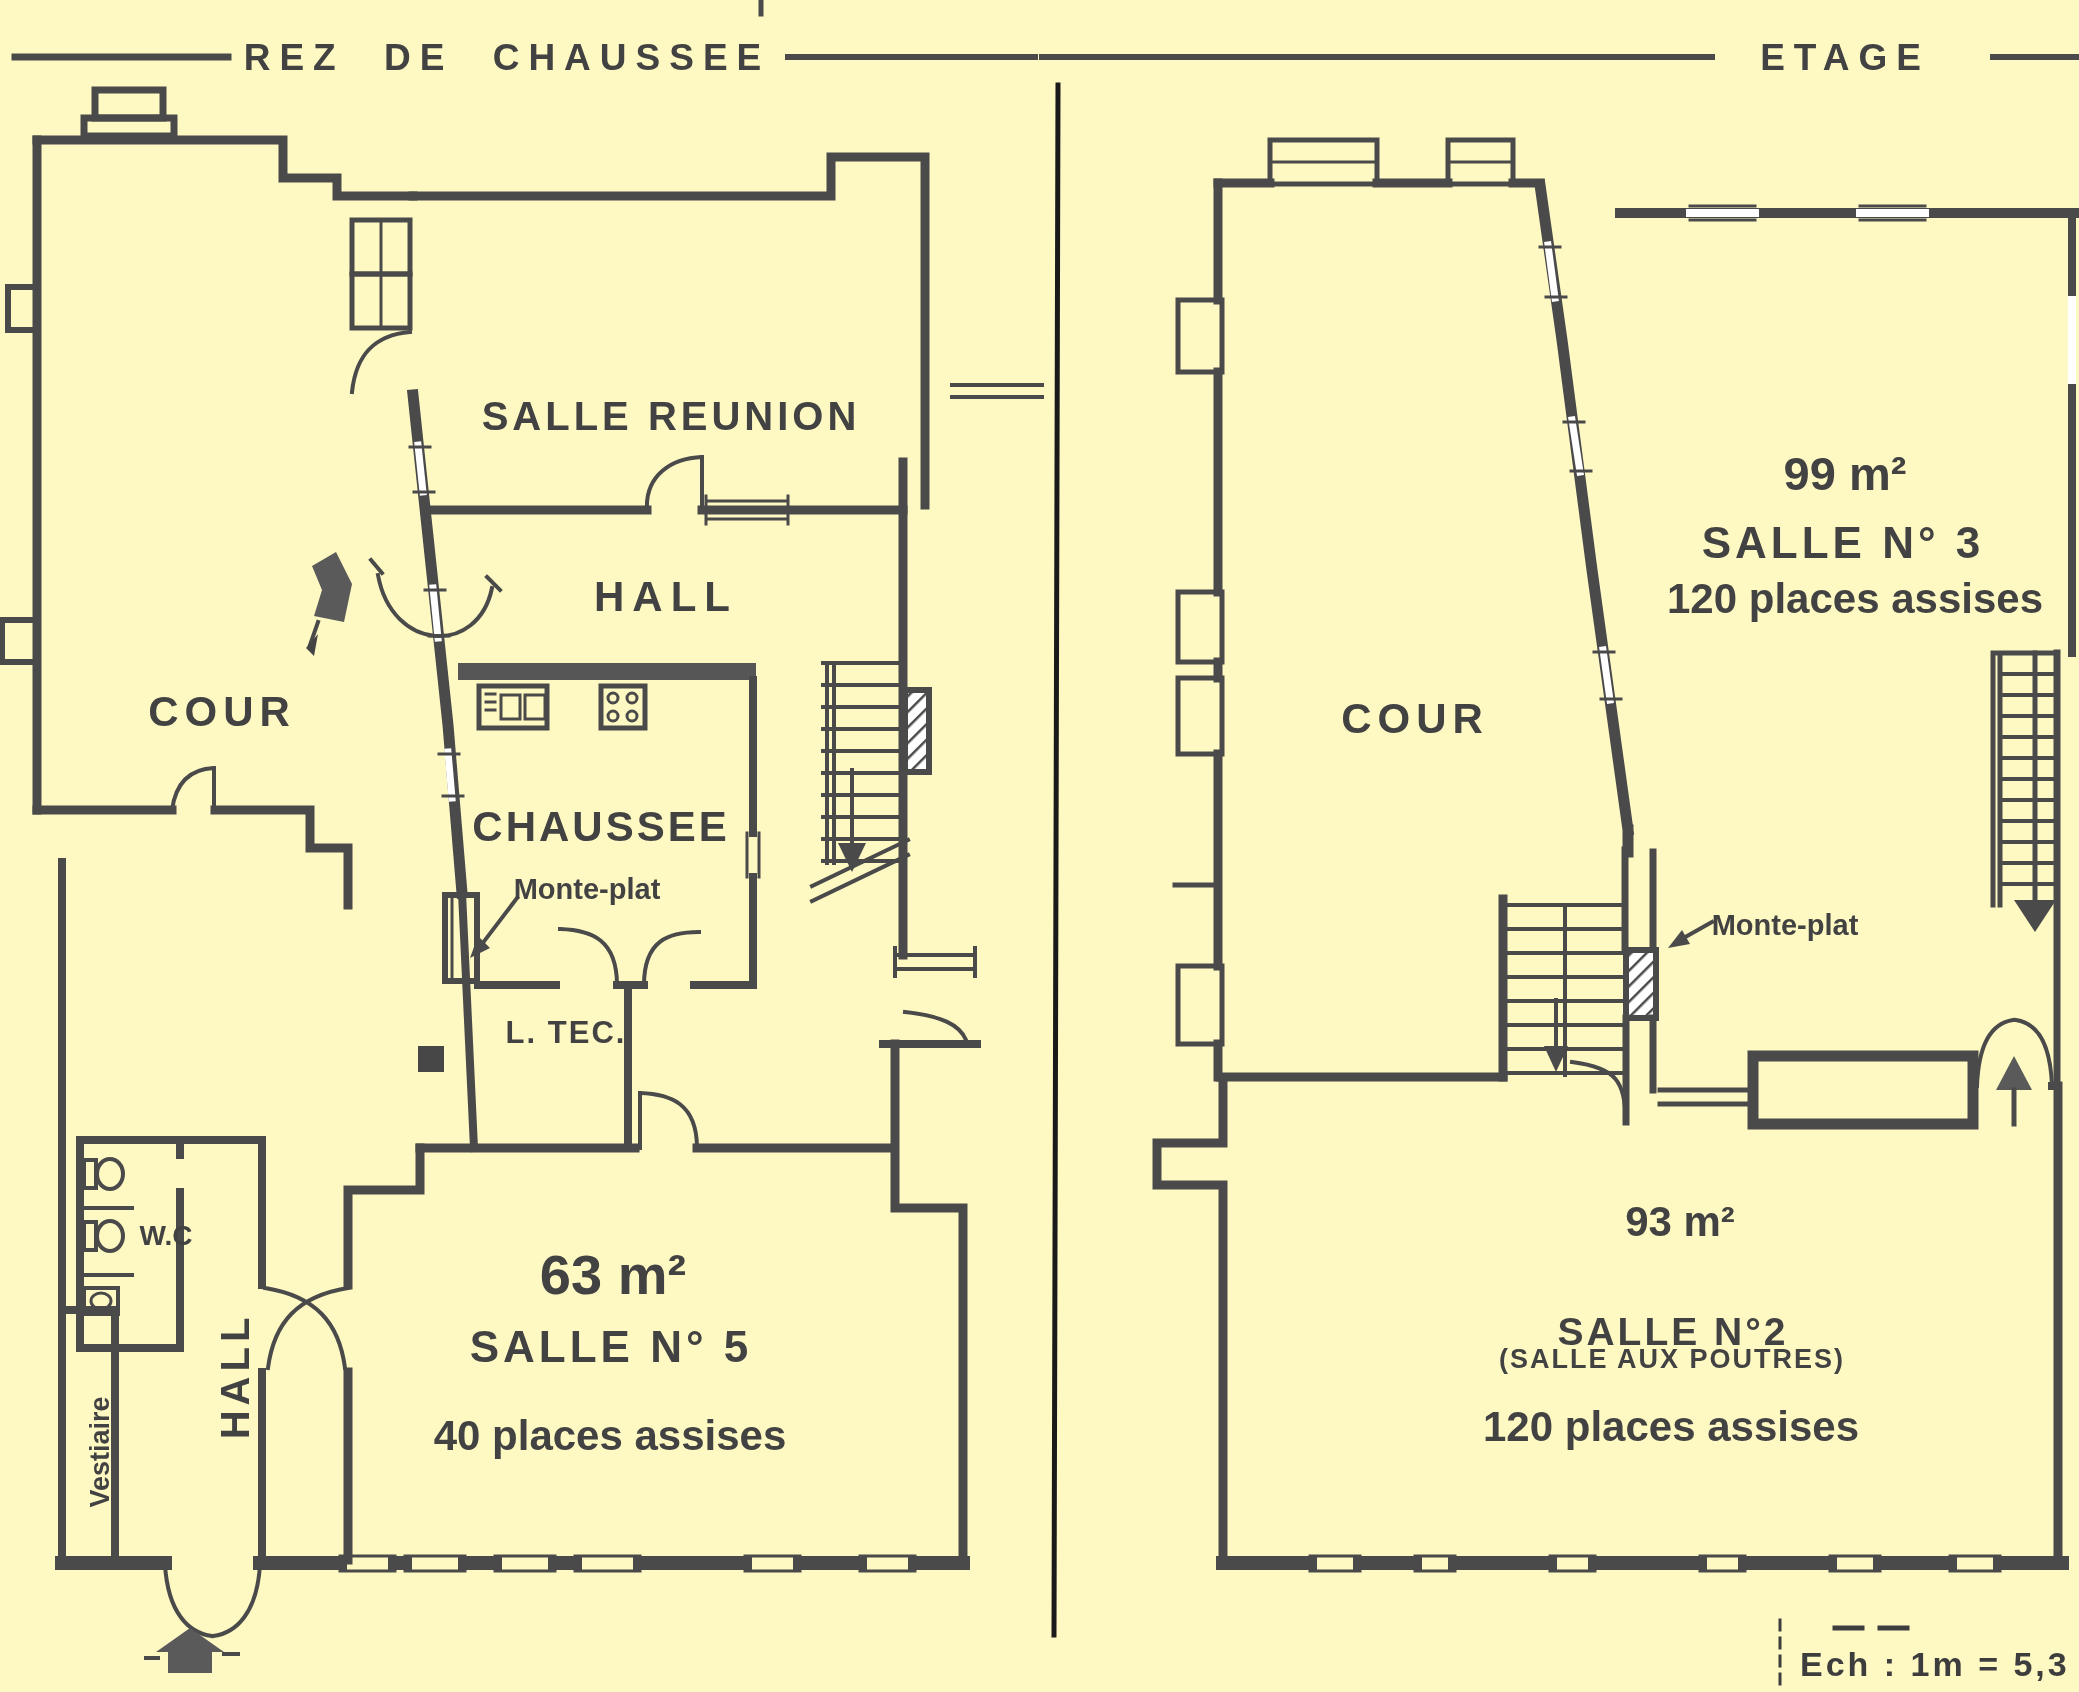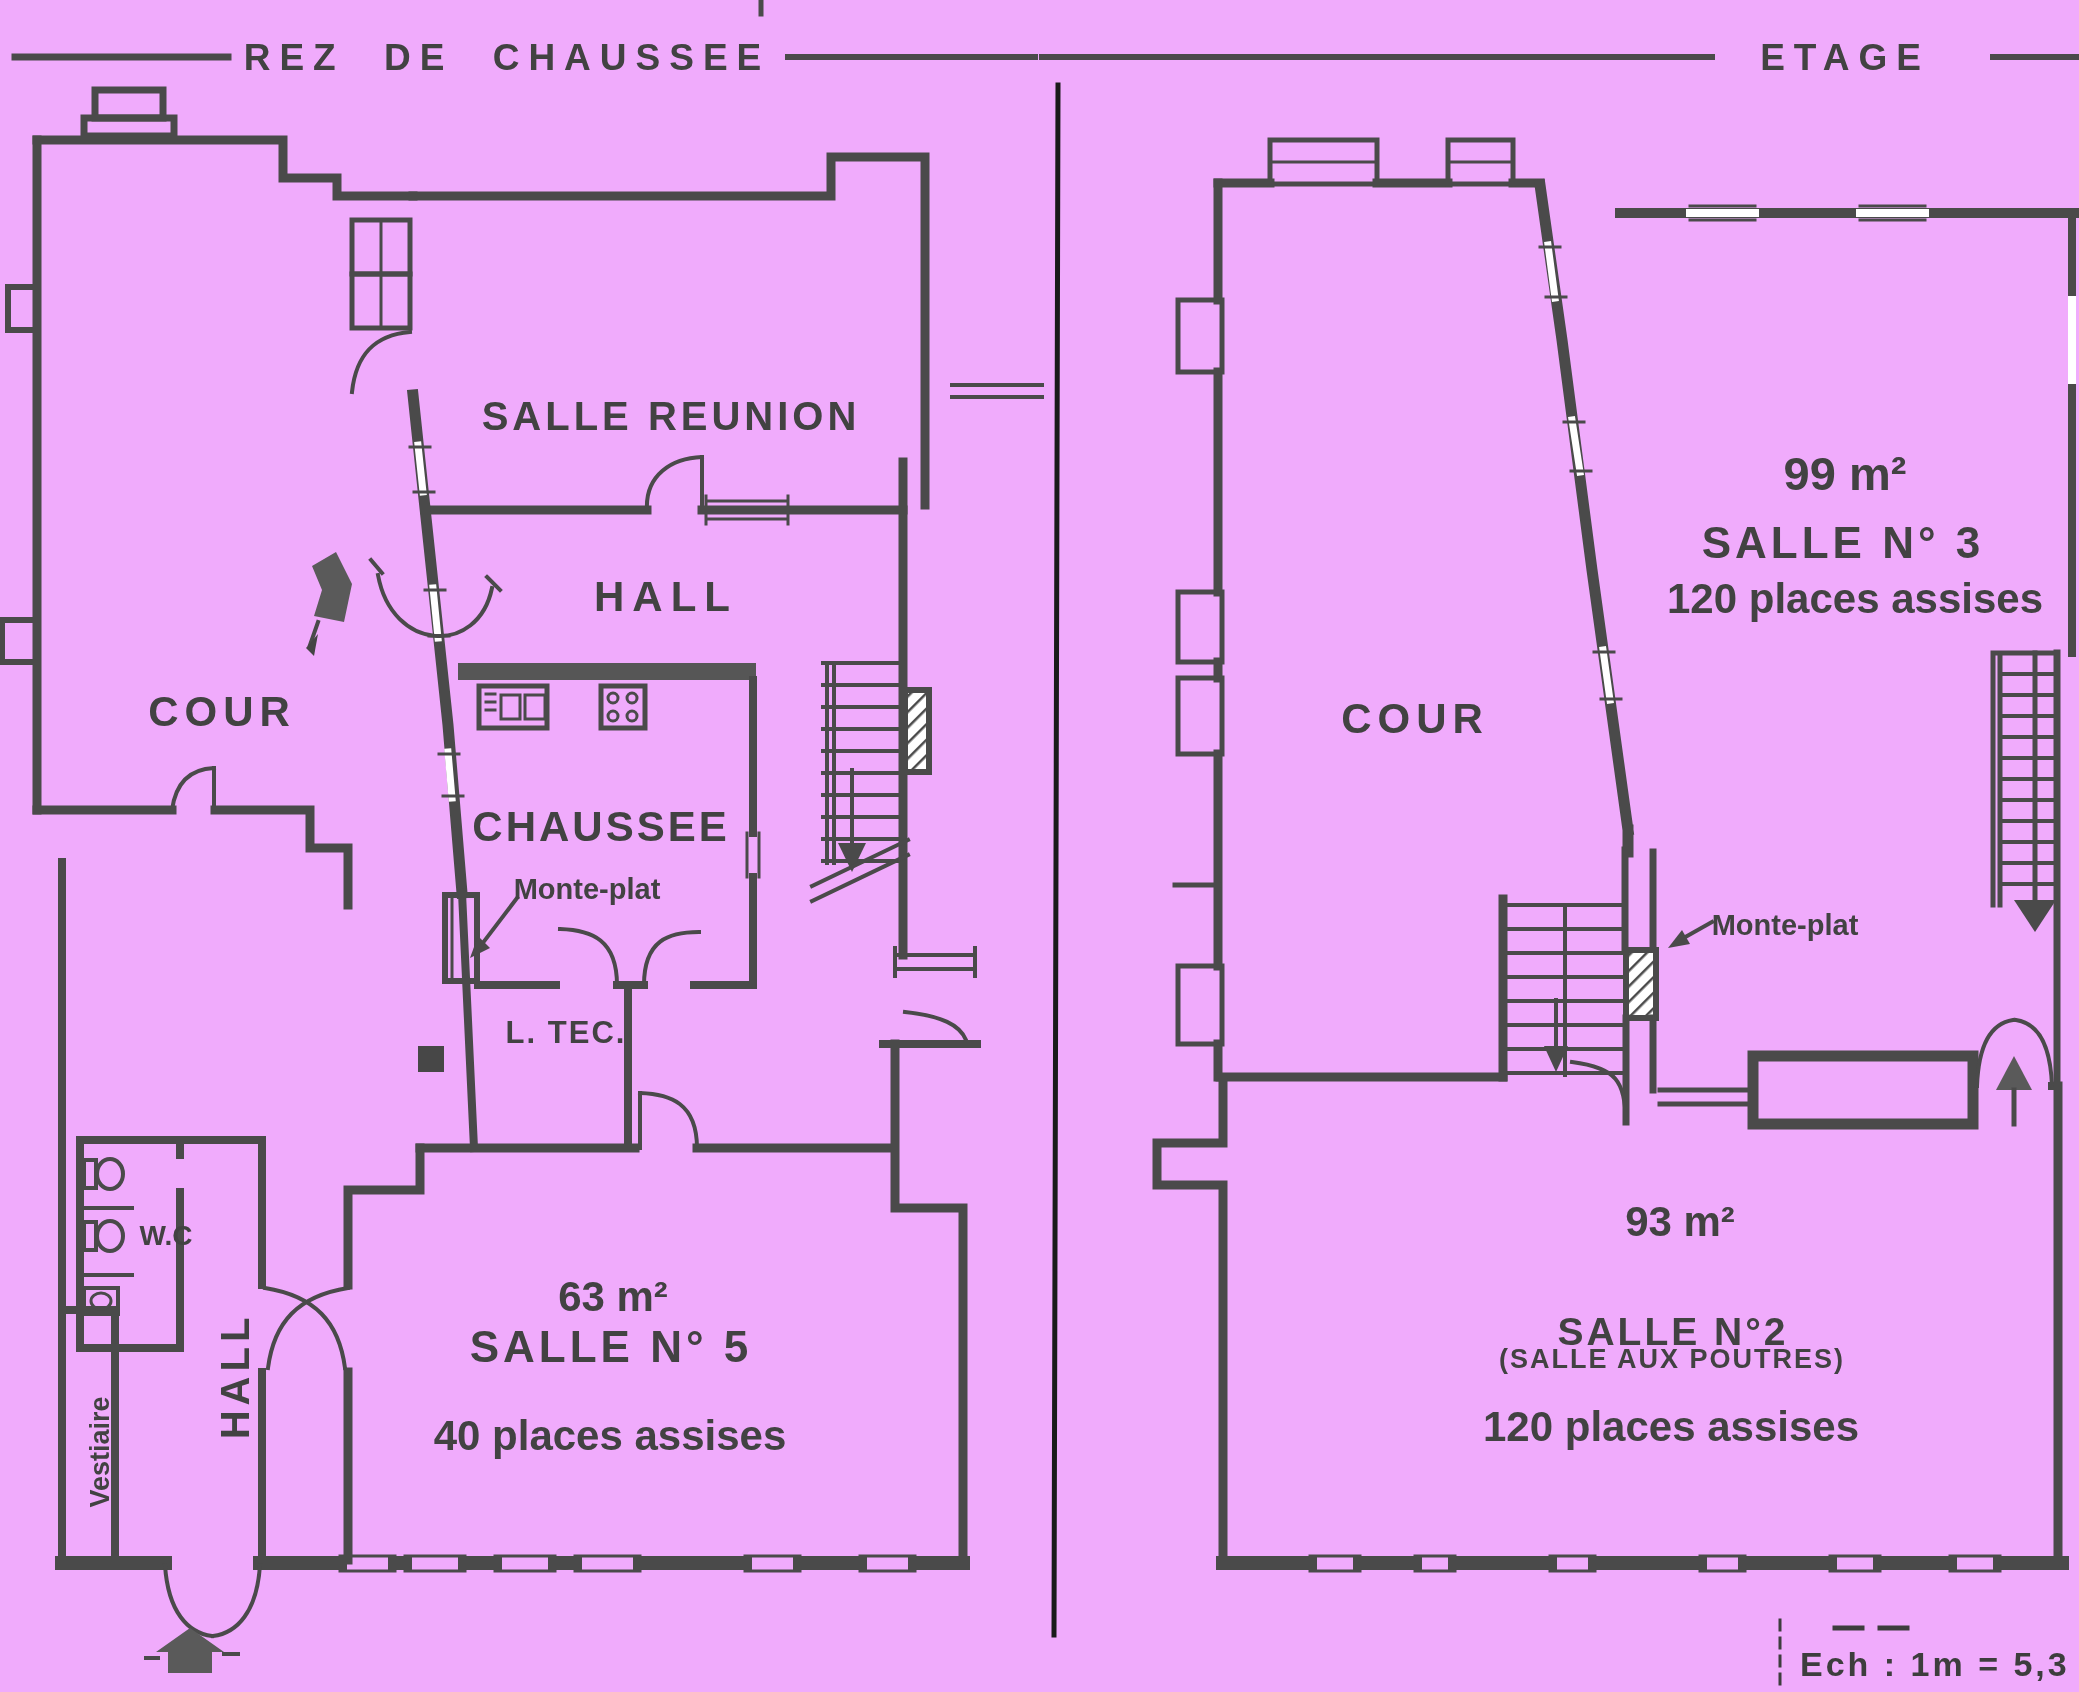--- a/index.html
+++ b/index.html
@@ -1,19 +1,19 @@
 <!DOCTYPE html>
 <html><head>
 <meta charset="utf-8">
 <style>
   html,body{margin:0;padding:0;background:#e8e8e8;}
   .canvas{
     position:relative;
     width:2079px;height:1692px;
-    background:#f0abfc;
+    background:#fef9c3;
     overflow:hidden;
     font-family:"Liberation Sans", sans-serif;
   }
   svg.plan{position:absolute;left:0;top:0;}
   .lbl{
     position:absolute;
     transform:translate(-50%,-50%);
     font-weight:700;
     color:#424242;
     white-space:nowrap;
@@ -295,21 +295,21 @@
 
 <div class="lbl" style="left:671px;top:416px;font-size:40px;letter-spacing:4px;">SALLE REUNION</div>
 <div class="lbl" style="left:666px;top:597px;font-size:42px;letter-spacing:8px;">HALL</div>
 <div class="lbl" style="left:222px;top:712px;font-size:42px;letter-spacing:6px;">COUR</div>
 <div class="lbl" style="left:601px;top:827px;font-size:42px;letter-spacing:3px;">CHAUSSEE</div>
 <div class="lbl" style="left:587px;top:889px;font-size:29px;">Monte-plat</div>
 <div class="lbl" style="left:566px;top:1032px;font-size:31px;letter-spacing:2px;">L. TEC.</div>
 <div class="lbl" style="left:166px;top:1236px;font-size:28px;">W.C</div>
 <div class="lbl vert" style="left:235px;top:1376px;font-size:40px;letter-spacing:5px;">HALL</div>
 <div class="lbl vert" style="left:100px;top:1452px;font-size:27px;">Vestiaire</div>
-<div class="lbl" style="left:613px;top:1275px;font-size:42px;margin-top:22px;">63 m²</div>
+<div class="lbl" style="left:613px;top:1275px;font-size:56px;">63 m²</div>
 <div class="lbl" style="left:611px;top:1347px;font-size:44px;letter-spacing:4px;">SALLE N° 5</div>
 <div class="lbl" style="left:610px;top:1416px;font-size:42px;margin-top:20px;">40 places assises</div>
 
 <div class="lbl" style="left:1845px;top:473px;font-size:47px;">99 m²</div>
 <div class="lbl" style="left:1843px;top:543px;font-size:44px;letter-spacing:4px;">SALLE N° 3</div>
 <div class="lbl" style="left:1855px;top:599px;font-size:42px;">120 places assises</div>
 <div class="lbl" style="left:1415px;top:719px;font-size:42px;letter-spacing:6px;">COUR</div>
 <div class="lbl" style="left:1785px;top:925px;font-size:29px;">Monte-plat</div>
 <div class="lbl" style="left:1680px;top:1222px;font-size:42px;">93 m²</div>
 <div class="lbl" style="left:1673px;top:1331px;font-size:39px;letter-spacing:3px;">SALLE N°2</div>

